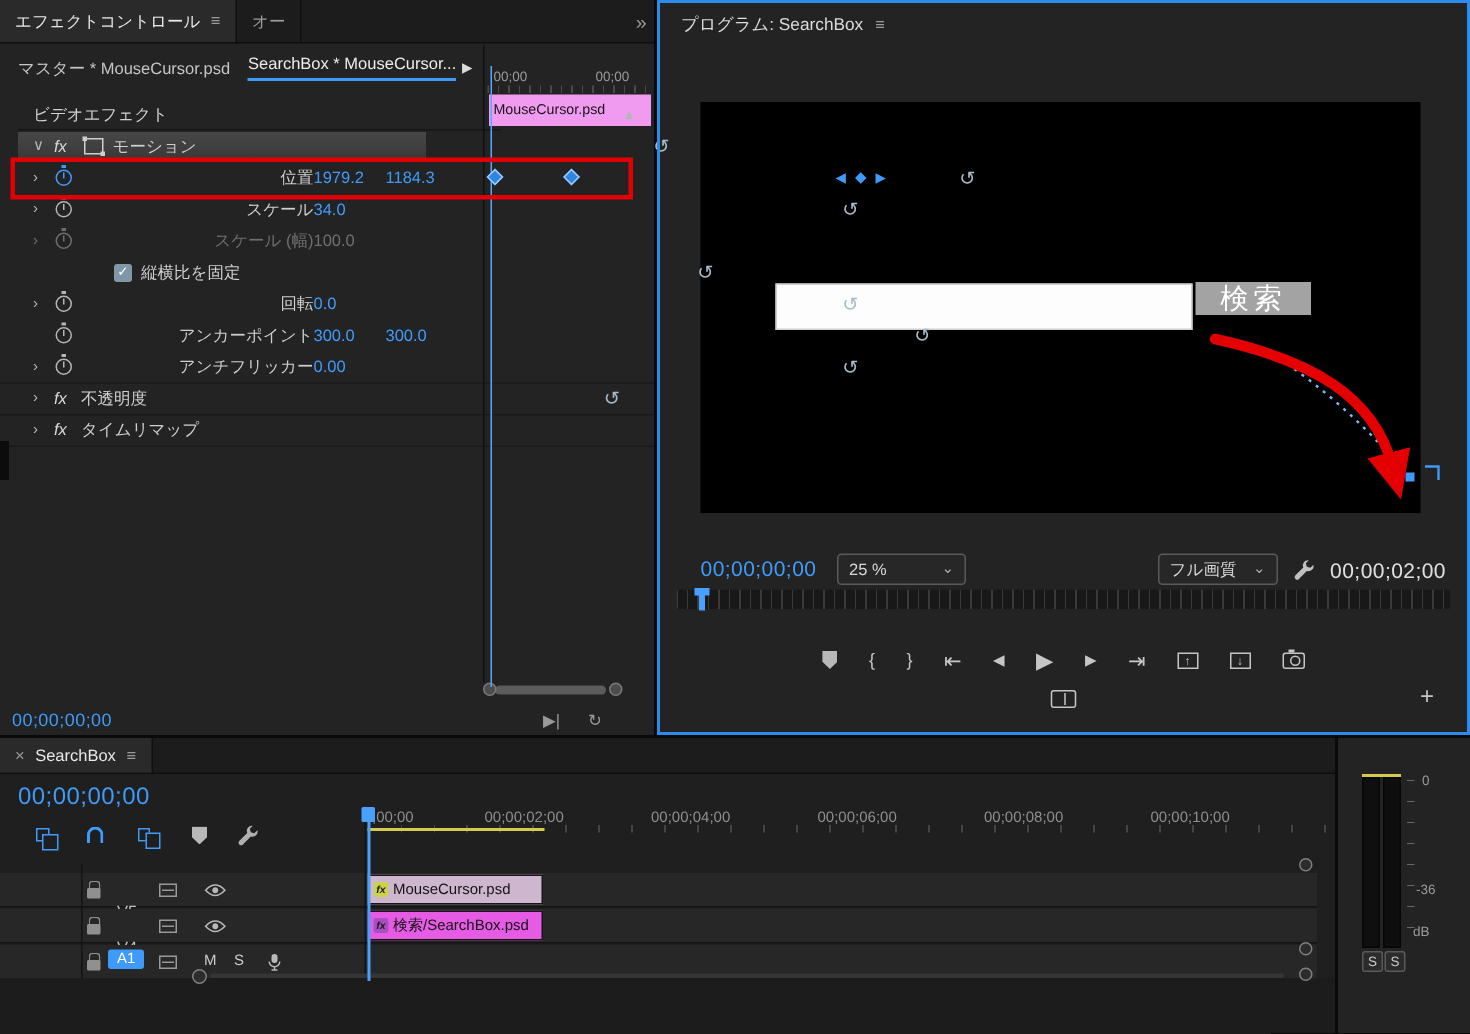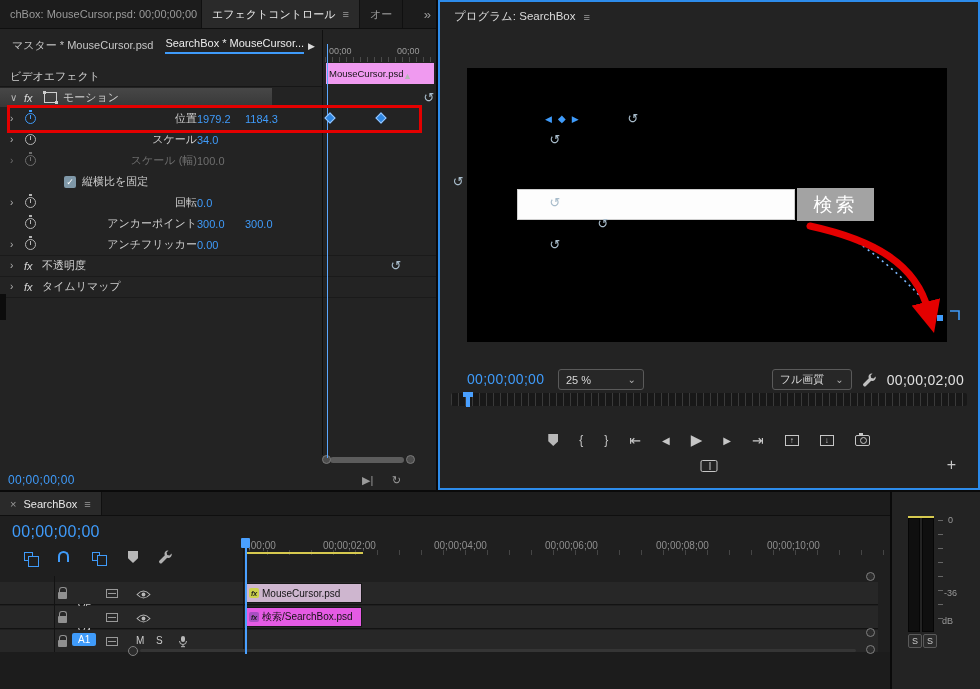--- a/index.html
+++ b/index.html
@@ -22,21 +22,21 @@
   .dd .chev { font-size:10px; color:#b0b0b0; line-height:0; }
 
   
   #ec { left:0; top:0; width:436px; height:490px; }
   #ec .overflowbtn { position:absolute; right:5px; top:7px; color:#9a9a9a; font-size:13px; }
   .srcbar { position:absolute; left:0; top:29px; height:33px; width:436px; display:flex;
             align-items:center; padding-left:12px; gap:12px; }
   .master { color:#c6c6c6; }
   .clipname { color:#ececec; border-bottom:2px solid var(--accent-blue,#3f9bfa); padding-bottom:3px; }
   .playbtn { position:absolute; left:308px; color:#dcdcdc; font-size:9px; }
-  .ec-rows { position:absolute; left:0; top:66px; width:322px; }
+  .ec-rows { position:absolute; left:12px; top:66px; width:322px; }
   .erow { position:relative; height:21px; display:flex; align-items:center; padding-left:10px; }
   .erow.sect { background:#232323; border-bottom:1px solid #161616; color:#d0d0d0; }
   .collapse { position:absolute; left:303px; font-size:9px; color:#b5b5b5; }
   .gbar { position:absolute; left:0; top:1px; height:19px; width:272px; z-index:0;
           background:linear-gradient(#474747,#383838); }
   .erow > span { position:relative; z-index:1; }
   .tw { width:14px; flex:none; font-size:10px; color:#b5b5b5; }
   .sp { width:14px; flex:none; }
   .fxi { font-style:italic; width:18px; flex:none; color:#d8d8d8; }
   .elabel { color:#cfcfcf;text-align:right; }
@@ -80,21 +80,21 @@
 
   
   #prog { left:438px; top:0; width:542px; height:490px; }
   .focus-ring { position:absolute; inset:0; border:2px solid var(--focus-border,#2d8ceb);
                 pointer-events:none; z-index:30; }
   .ptab { position:absolute; left:16px; top:9px; display:flex; gap:8px; align-items:center;
           color:#dcdcdc; font-size:11.5px; }
   .video { position:absolute; left:29px; top:68px; width:480px; height:274px; background:#000; }
   .srch-input { position:absolute; left:50px; top:121px; width:278px; height:31px;
                 background:#fdfdfd; border:1px solid #cfcfcf; }
-  .srch-btn { position:absolute; left:330px; top:120px; width:77px; height:33px; background:#a3a3a3;
+  .srch-btn { position:absolute; left:330px; top:120px; width:77px; height:22px; background:#a3a3a3;
               color:#fff; font-size:19px; letter-spacing:3px; display:flex; align-items:center; justify-content:center; }
   .overlay { position:absolute; left:0; top:0; width:542px; height:490px; pointer-events:none; z-index:10; }
   .prog-right { position:absolute; right:16px; top:369px; display:flex; align-items:center; gap:10px; }
   .scrub { position:absolute; left:13px; right:13px; top:393px; height:13px; background:#181818;
            border-radius:2px; overflow:hidden;
            background-image:repeating-linear-gradient(90deg,#3a3a3a 0 1px,transparent 1px 7px); }
   .prog-ph { position:absolute; left:28px; top:392px; width:4px; height:15px; background:#4aa0ff; z-index:11; }
   .prog-ph::before { content:""; position:absolute; left:-3px; top:0; width:10px; height:5px; background:#4aa0ff; }
   .transport { position:absolute; left:0; right:0; top:431px; display:flex; justify-content:center;
                align-items:center; gap:21px; color:#c6c6c6; }
@@ -170,23 +170,20 @@
 
   .edge-tab { position:absolute; left:0; top:294px; width:6px; height:26px; background:#0c0c0c; }
 </style>
 </head>
 <body>
 
 <div id="root">
 
   <div id="ec" class="panel">
     <div class="tabbar">
-      <div class="tab" style="max-width:202px;">
-        <span>chBox: MouseCursor.psd: 00;00;00;00</span>
-      </div>
       <div class="tab active">
         <span>エフェクトコントロール</span>
         <span class="menu-ico">≡</span>
       </div>
       <div class="tab">
         <span>オー</span>
       </div>
     </div>
     <div class="overflowbtn">»</div>
 

